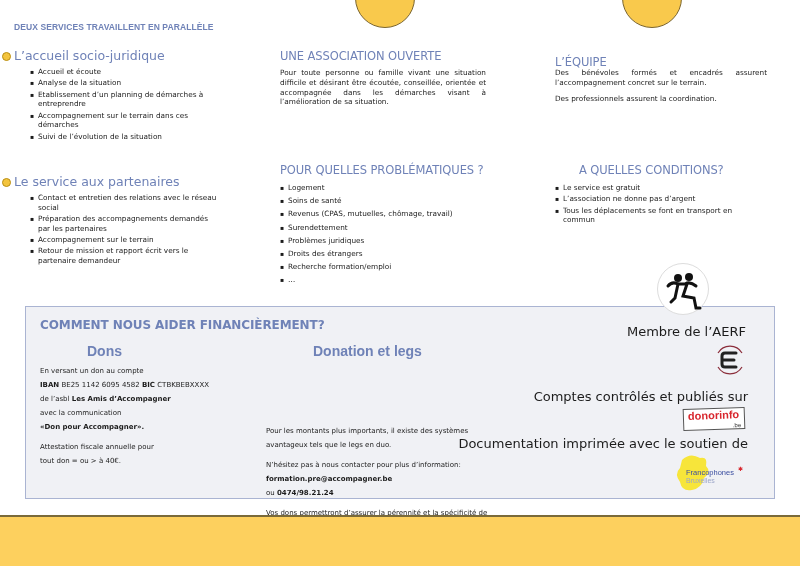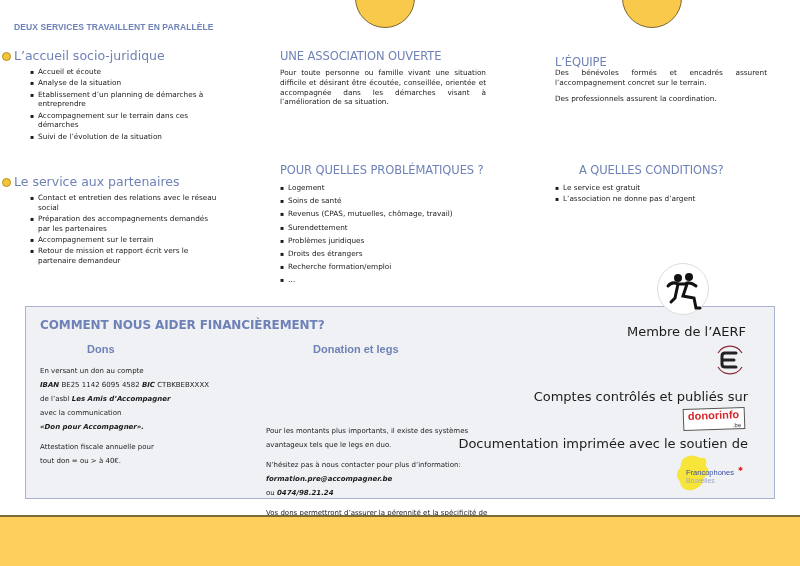--- a/index.html
+++ b/index.html
@@ -36,26 +36,26 @@
   #prob-list { left:280px; top:183px; width:240px; }
   #prob-list li { margin-bottom:3.4px; }
   #cond-title { left:555px; top:163px;margin-left:24px; }
   #cond-list { left:555px; top:183px; width:200px; }
 
   .aerf-logo { position:absolute; left:657px; top:263px; width:52px; height:52px; border-radius:50%; background:#fff; border:1px solid #ddd; }
 
   .fin-box { position:absolute; left:25px; top:306px; width:750px; height:193px; background:#f0f1f5; border:1.5px solid #aab4d2; }
   #fin-title { left:40px; top:318px; font-size:12px; color:#6f82b7;font-weight:bold; }
 
-  .sub-title { position:absolute; font-family:"Liberation Sans", sans-serif; font-weight:bold; font-size:11px; color:#6f82b7;padding-left:47px; }
+  .sub-title { position:absolute; font-family:"Liberation Sans", sans-serif; font-weight:bold; font-size:14px; color:#6f82b7;padding-left:47px; }
   #dons-title { left:40px; top:343px; }
   #legs-title { left:266px; top:343px; }
 
   .fin-text { position:absolute; font-size:7px; line-height:14px; color:#1c1c1c; }
-  .fin-text b { font-weight:bold;font-style:italic; }
+  .fin-text b { font-weight:bold; }
   #dons-text { left:40px; top:364px; width:220px; }
   #legs-text { left:266px; top:380px; width:230px;margin-top:44px; }
   .gap { display:block; height:6px; }
 
   .right-caption { position:absolute; font-size:13px; color:#1c1c1c; text-align:right; }
   #aerf-caption { right:54px; top:324px; }
   #comptes-caption { right:52px; top:389px; }
   #doc-caption { right:52px; top:436px; }
 
   .e-logo { position:absolute; left:710px; top:343px; width:40px; height:34px; }
@@ -113,20 +113,21 @@
   <li>Problèmes juridiques</li>
   <li>Droits des étrangers</li>
   <li>Recherche formation/emploi</li>
   <li>…</li>
 </ul>
 
 <div class="sec-title" id="cond-title">A QUELLES CONDITIONS?</div>
 <ul class="bullets" id="cond-list">
   <li>Le service est gratuit</li>
   <li>L’association ne donne pas d’argent</li>
+  <li>Tous les déplacements se font en transport en commun</li>
 </ul>
 
 <div class="fin-box"></div>
 
 <div class="aerf-logo">
   <svg width="52" height="52" viewBox="0 0 52 52">
     <circle cx="20" cy="14" r="4" fill="#111"></circle>
     <circle cx="31" cy="13" r="4" fill="#111"></circle>
     <path d="M10 22 Q14 17 20 20 L27 20 Q32 17 38 22" stroke="#111" stroke-width="3" fill="none" stroke-linecap="round"></path>
     <path d="M20 20 L17 34 L13 38" stroke="#111" stroke-width="3" fill="none" stroke-linecap="round"></path>

